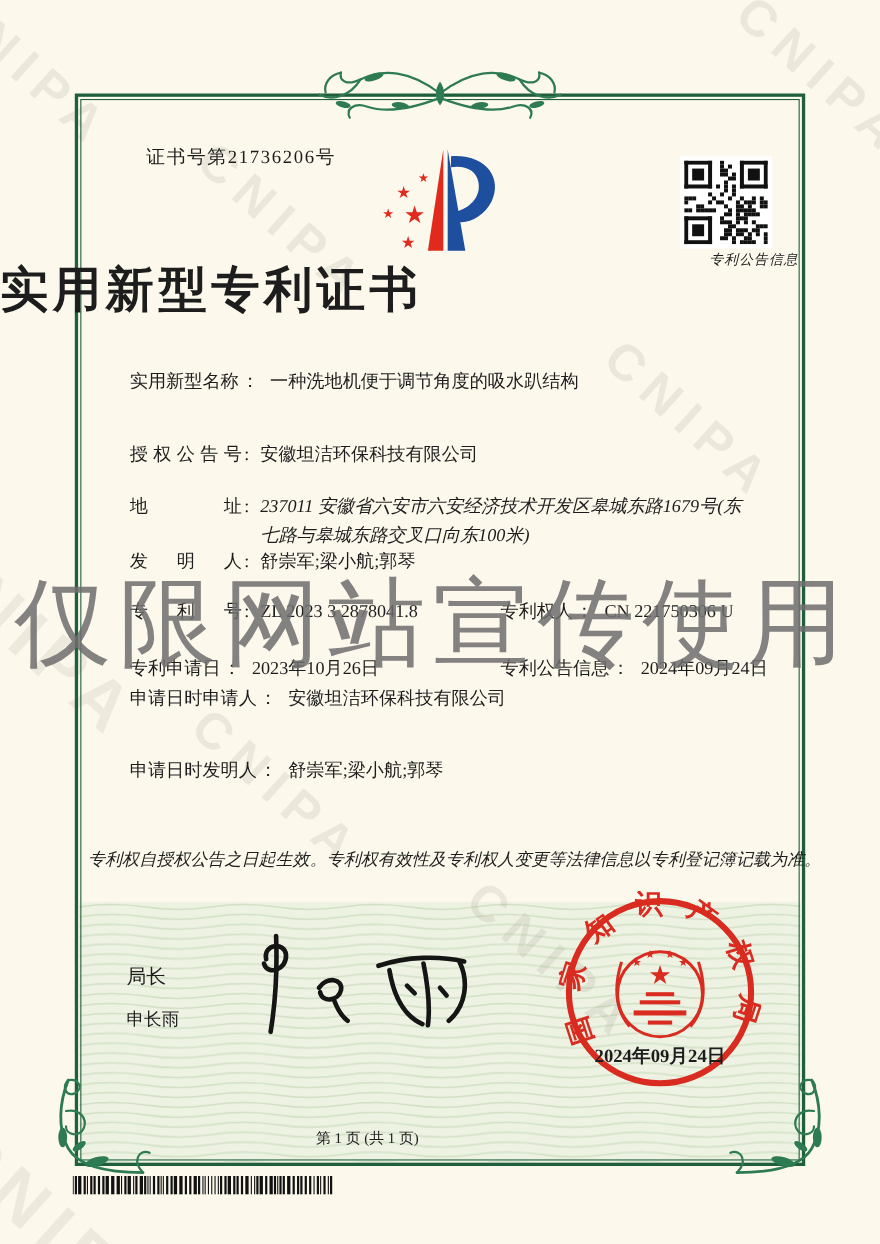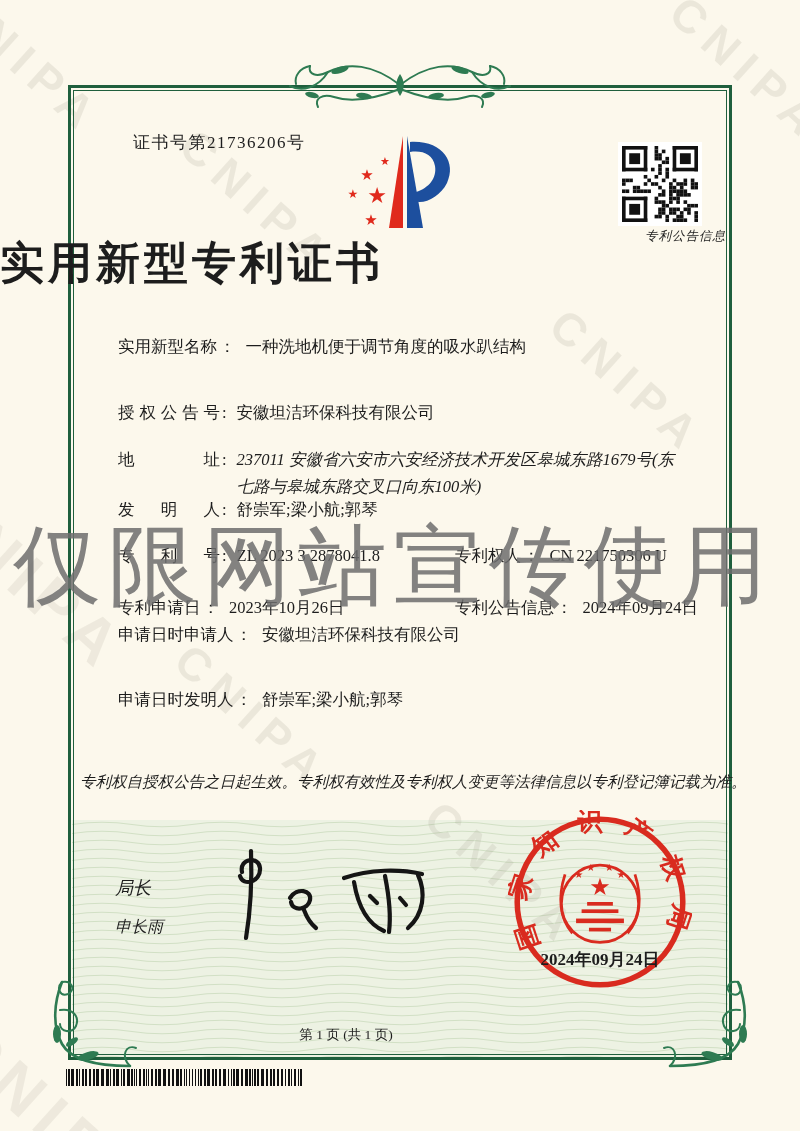--- a/index.html
+++ b/index.html
@@ -7,21 +7,21 @@
     --flourish:#2e7b52;
     --seal-red:#d92b1f;
     --logo-red:#e02a1c;
     --logo-blue:#1d4f9e;
     --banner-gray:#6e6e6e;
     --ink:#1d1d1d;
   }
   html,body{margin:0;padding:0;}
   body{width:800px;height:1131px;position:relative;overflow:hidden;
        background:#fcf8ec;font-family:"Liberation Serif","DejaVu Serif",serif;color:var(--ink);}
-  .sans{font-family:"Liberation Sans","DejaVu Sans",sans-serif;font-style:italic;}
+  .sans{font-family:"Liberation Sans","DejaVu Sans",sans-serif;}
 
   
   .wm{position:absolute;z-index:2;font-family:"Liberation Sans","DejaVu Sans",sans-serif;
       font-weight:700;color:#8d8776;opacity:.14;letter-spacing:10px;
       transform:rotate(42deg);transform-origin:0 0;white-space:nowrap;font-size:46px;}
   .wm.big{font-size:64px;opacity:.12;}
 
   
   .banner{position:absolute;left:13px;top:514px;width:754px;z-index:40;
           font-family:"Liberation Sans","DejaVu Sans",sans-serif;
@@ -59,21 +59,21 @@
           font-size:15.5px;font-style:italic;line-height:39px;text-align:center;white-space:nowrap;}
 
   .sig-title{position:absolute;left:115px;top:876px;z-index:10;font-size:18px;}
   .sig-name{position:absolute;left:115px;top:917px;z-index:10;font-size:16px;}
   .signature{position:absolute;left:218px;top:848px;width:230px;height:96px;z-index:10;}
 
   .sealwrap{position:absolute;left:508px;top:810px;width:184px;height:184px;z-index:10;}
   .sealdate{position:absolute;left:515px;top:948px;width:170px;text-align:center;z-index:11;
             font-size:17px;font-weight:700;}
 
-  .pagefoot{position:absolute;left:0;top:1026px;width:668px;text-align:center;z-index:10;font-size:13.5px;margin-left:12px;}
+  .pagefoot{position:absolute;left:0;top:1026px;width:668px;text-align:center;z-index:10;font-size:13.5px;}
 
   .barcode{position:absolute;left:66px;top:1069px;width:238px;height:17px;z-index:10;}
 
   .ornament-top{position:absolute;left:278px;top:54px;width:244px;height:60px;z-index:6;}
   .corner-bl{position:absolute;left:46px;top:980px;width:96px;height:92px;z-index:6;}
   .corner-br{position:absolute;left:658px;top:980px;width:96px;height:92px;z-index:6;transform:scaleX(-1);}
 
   .stroke-green{stroke:var(--flourish);fill:none;stroke-width:2;stroke-linecap:round;}
   .fill-green{fill:var(--flourish);stroke:none;}
   .seal-stroke{stroke:var(--seal-red);fill:none;}

